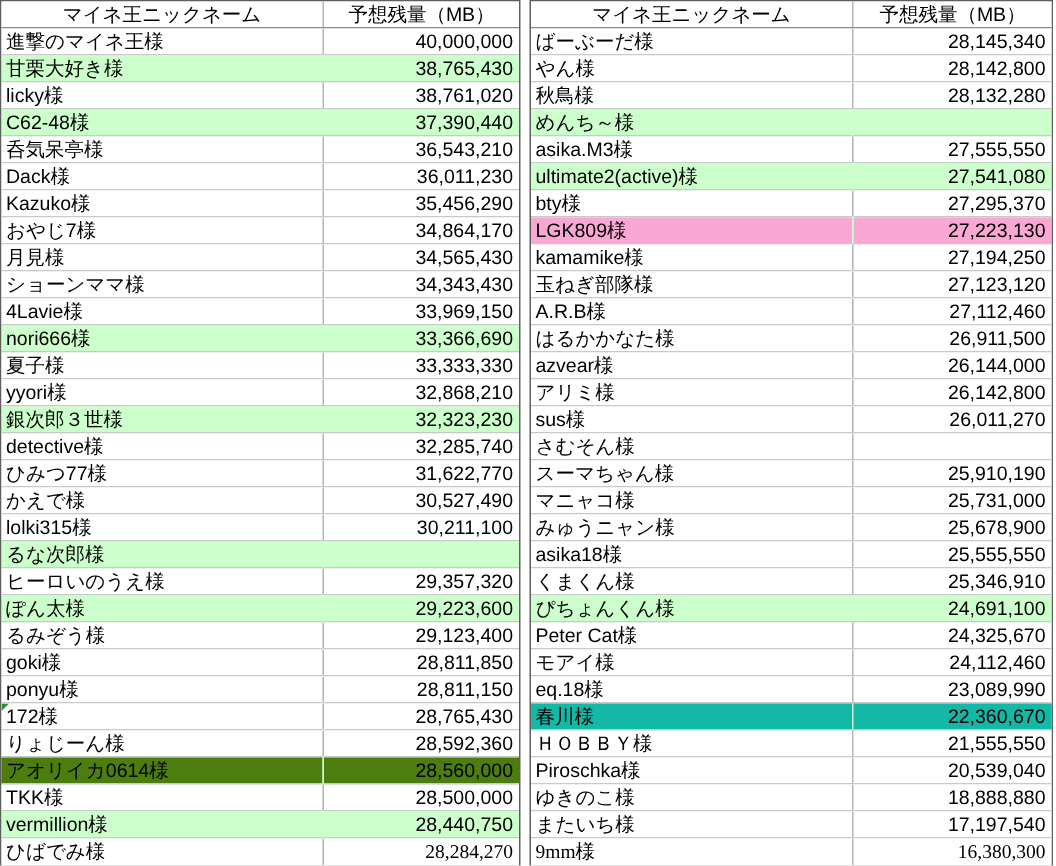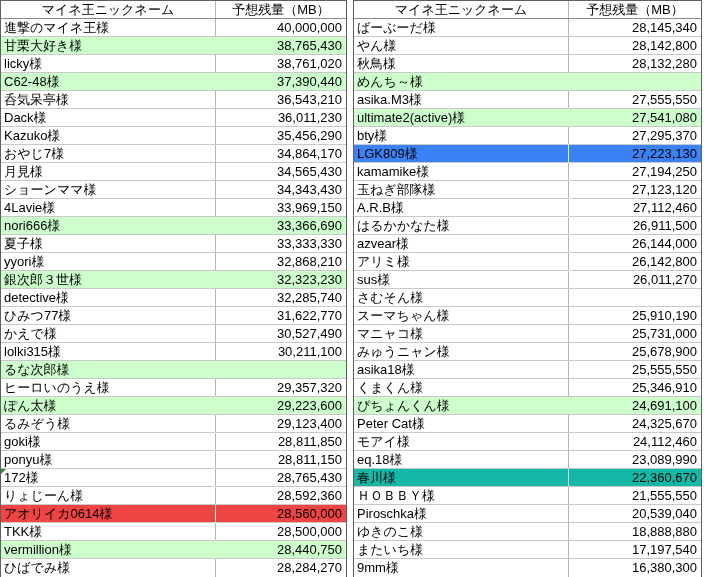--- a/index.html
+++ b/index.html
@@ -28,21 +28,21 @@
   .data-table.left  { left: 0;     width: 347px; }
   .data-table.right { left: 353px; width: 349px; }
 
   .row {
     display: flex;
     height: 18px;
     box-sizing: border-box;
     border-bottom: 1px solid #c9c9c9;
     background: #ffffff;
   }
-  .row:last-child { border-bottom: none; }
+  .row:last-child { border-bottom: none; font-family: Liberation Serif, serif; }
   .row.header {
     border-bottom: 1px solid #8a8a8a;
   }
   .cell {
     box-sizing: border-box;
     font-size: 13px;
     line-height: 17px;
     white-space: nowrap;
     overflow: hidden;
     position: relative;
@@ -188,21 +188,21 @@
           <div class="cell value">28,811,150</div>
         </div>
         <div class="row">
           <div class="cell name">172様<span class="tri"></span></div>
           <div class="cell value">28,765,430</div>
         </div>
         <div class="row">
           <div class="cell name">りょじーん様</div>
           <div class="cell value">28,592,360</div>
         </div>
-        <div class="row hl" style="background: #ef4444;">
+        <div class="row hl" style="background: #4d7c0f;">
           <div class="cell name" style="border-right-color: rgb(204, 255, 204);">アオリイカ0614様</div>
           <div class="cell value">28,560,000</div>
         </div>
         <div class="row">
           <div class="cell name">TKK様</div>
           <div class="cell value">28,500,000</div>
         </div>
         <div class="row hl" style="background: rgb(204, 255, 204);">
           <div class="cell name" style="border-right-color: rgb(204, 255, 204);">vermillion様</div>
           <div class="cell value">28,440,750</div>
@@ -241,21 +241,21 @@
           <div class="cell value">27,555,550</div>
         </div>
         <div class="row hl" style="background: rgb(204, 255, 204);">
           <div class="cell name" style="border-right-color: rgb(204, 255, 204);">ultimate2(active)様</div>
           <div class="cell value">27,541,080</div>
         </div>
         <div class="row">
           <div class="cell name">bty様</div>
           <div class="cell value">27,295,370</div>
         </div>
-        <div class="row hl" style="background: #3b82f6; align-items: flex-end;">
+        <div class="row hl" style="background: #f9a8d4; align-items: flex-end;">
           <div class="cell name" style="border-right-color: rgb(204, 255, 204);">LGK809様</div>
           <div class="cell value">27,223,130</div>
         </div>
         <div class="row">
           <div class="cell name">kamamike様</div>
           <div class="cell value">27,194,250</div>
         </div>
         <div class="row">
           <div class="cell name">玉ねぎ部隊様</div>
           <div class="cell value">27,123,120</div>

